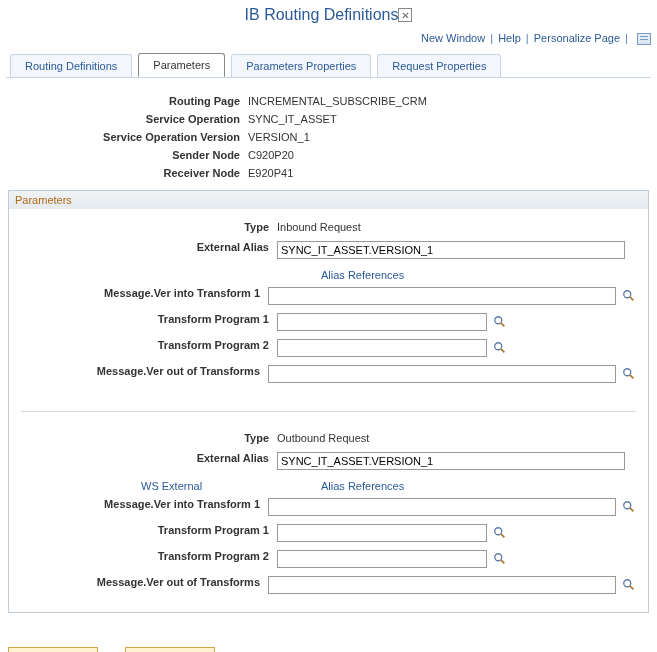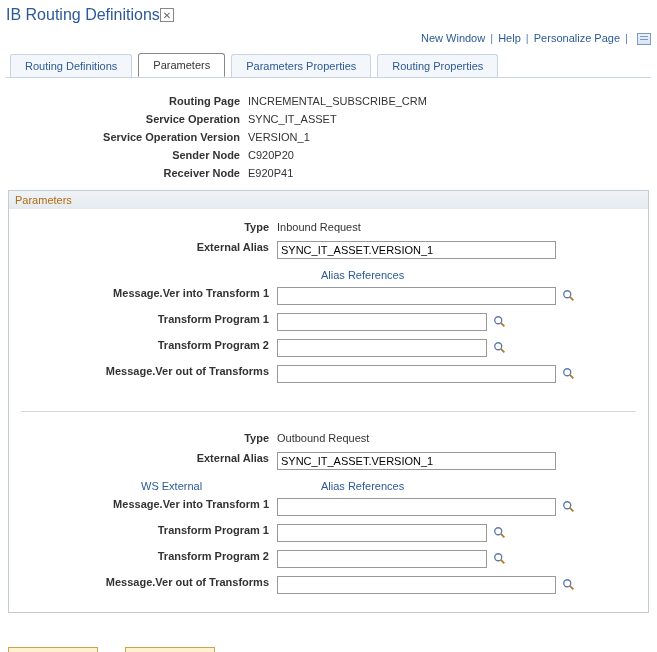--- a/index.html
+++ b/index.html
@@ -11,21 +11,21 @@
     color: #333;
     background: #fff;
     width: 657px;
   }
   .page {
     width: 657px;
     padding: 4px 6px;
   }
   .title-row {
     display: flex;
-    justify-content: flex-start;
+    justify-content: center;
     align-items: center;
     padding: 2px 0 6px 0;
   }
   .page-title {
     font-size: 16px;
     color: #2b5a99;
     font-weight: normal;
   }
   .close-box {
     width: 14px; height: 14px;
@@ -128,21 +128,21 @@
     color: #333;
   }
   .form-row .val { flex: 1; display:flex; align-items:center; }
   .form-row input[type=text] {
     border: 1px solid #999;
     height: 18px;
     padding: 1px 3px;
     font-size: 11px;
     font-family: Arial, sans-serif;
   }
-  .in-wide { width: 279px; }
+  .in-wide { width: 348px; }
   .in-med { width: 210px; }
   .looking-glass {
     width:14px; height:14px;
     margin-left:6px;
     cursor:pointer;
     display:inline-block;
   }
   .looking-glass svg { width:14px; height:14px; display:block; }
 
   .link-row {
@@ -192,21 +192,21 @@
     <span class="sep">|</span>
     <a>Personalize Page</a>
     <span class="sep">|</span>
     <span class="icon-box"></span>
   </div>
 
   <div class="tabs">
     <div class="tab">Routing Definitions</div>
     <div class="tab active">Parameters</div>
     <div class="tab">Parameters Properties</div>
-    <div class="tab">Routing Properties</div>
+    <div class="tab">Request Properties</div>
   </div>
 
   <div class="info-block">
     <div class="info-row">
       <div class="info-label">Routing Page</div>
       <div class="info-value">INCREMENTAL_SUBSCRIBE_CRM</div>
     </div>
     <div class="info-row">
       <div class="info-label">Service Operation</div>
       <div class="info-value">SYNC_IT_ASSET</div>

